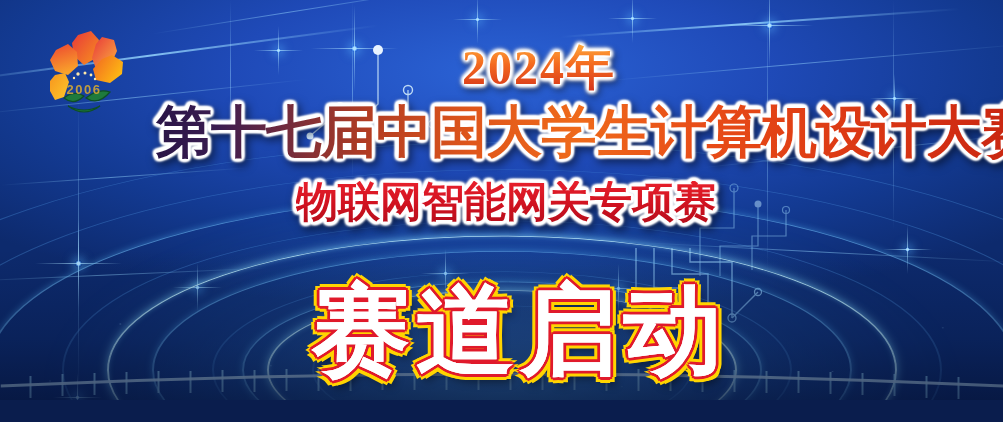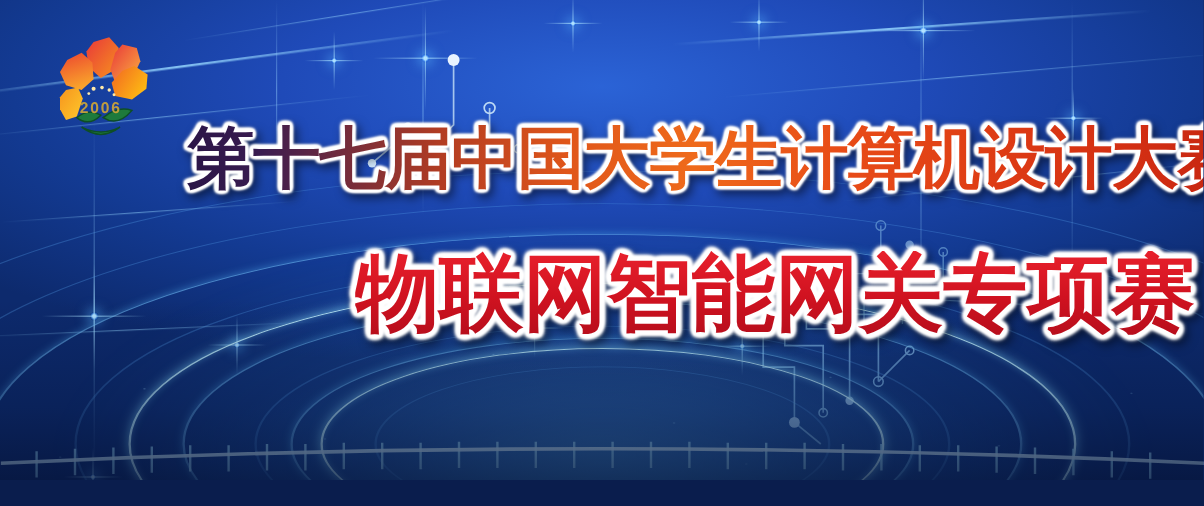--- a/index.html
+++ b/index.html
@@ -101,22 +101,22 @@
       #b23c22 24%, #e0561a 36%, #ef6a1b 48%,
       #e84c17 62%, #dd3a14 78%, #d02c12 92%, #c42410 100%);
     -webkit-background-clip:text;background-clip:text;color:transparent;
     filter:drop-shadow(0 0 1.5px #fff) drop-shadow(0 0 1.5px #fff)
            drop-shadow(1.5px 0 0 #fff) drop-shadow(-1.5px 0 0 #fff)
            drop-shadow(0 1.5px 0 #fff) drop-shadow(0 -1.5px 0 #fff)
            drop-shadow(3px 4px 4px rgba(0,0,0,.5));
   }
 
   #line-sub{
-    left:296px;top:209px;
-    font-size:70px;letter-spacing:0px;
+    left:296px;top:181px;
+    font-size:42px;letter-spacing:0px;
     color:#d31220;
     background:linear-gradient(180deg,#e8202c 0%,#d01220 55%,#b80e1c 100%);
     -webkit-background-clip:text;background-clip:text;color:transparent;
     filter:drop-shadow(0 0 1.8px #fff) drop-shadow(0 0 1.8px #fff)
            drop-shadow(2px 0 0 #fff) drop-shadow(-2px 0 0 #fff)
            drop-shadow(0 2px 0 #fff) drop-shadow(0 -2px 0 #fff)
            drop-shadow(3px 4px 4px rgba(0,0,0,.5));
   }
 
   #line-slogan{
@@ -294,19 +294,21 @@
 
     <g fill="#1E7A3C" stroke="#0E4E26" stroke-width="1.2">
       <path d="M36 80 Q46 72 56 78 Q46 88 36 80 Z"></path>
       <path d="M58 80 Q70 70 82 74 Q70 88 58 80 Z"></path>
       <path d="M40 88 Q56 96 72 88 Q56 100 40 88 Z"></path>
     </g>
 
     <text x="56" y="76" text-anchor="middle" font-family="'Liberation Sans',sans-serif" font-size="13" font-weight="bold" letter-spacing="1.5" fill="#C8A23A" opacity=".95">2006</text>
   </svg>
 
+  <div class="txt" id="line-year">2024年</div>
 
   <div class="txt" id="line-main">第十七届中国大学生计算机设计大赛</div>
 
   <div class="txt" id="line-sub">物联网智能网关专项赛</div>
 
+  <div class="txt" id="line-slogan">赛道启动</div>
 
 </div>
 
 </body></html>

